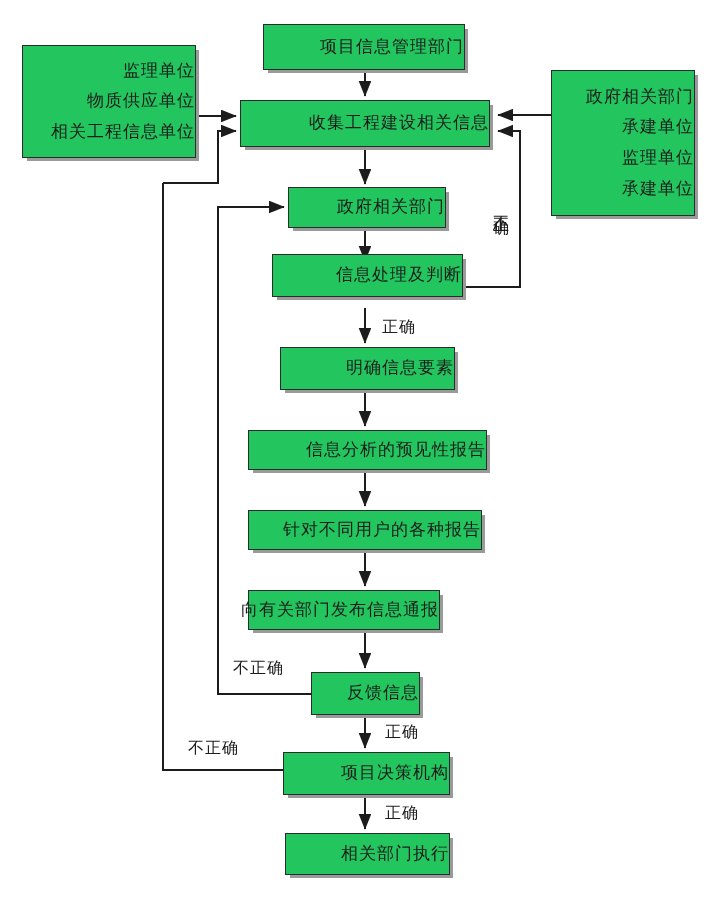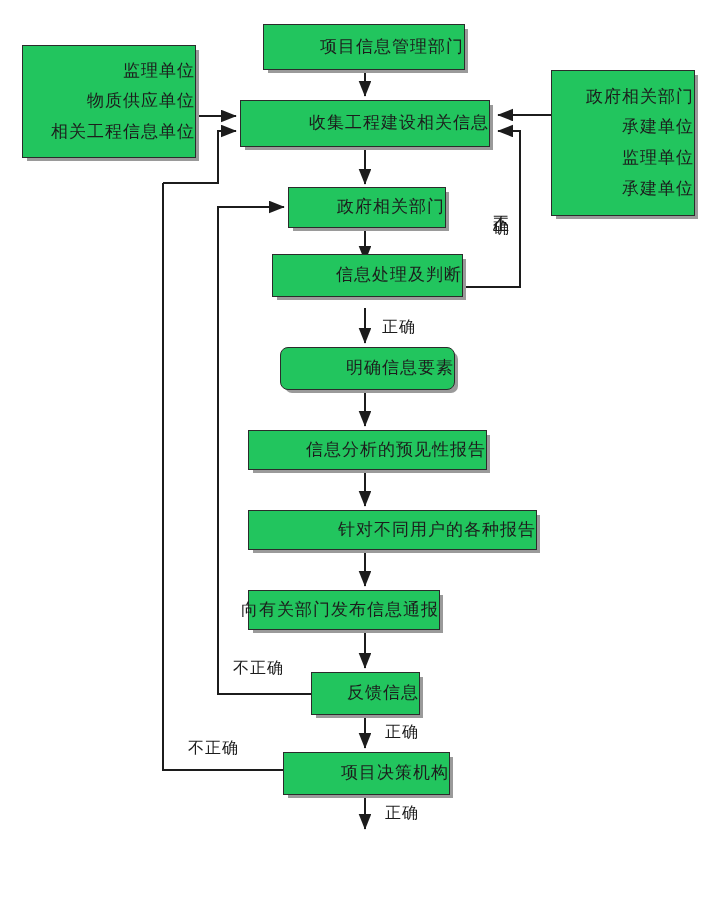--- a/index.html
+++ b/index.html
@@ -131,44 +131,47 @@
   </div>
 
   <div class="node" style="left:288px; top:187px; width:158px; height:41px;">
     <span class="line-text">政府相关部门</span>
   </div>
 
   <div class="node" style="left:272px; top:254px; width:191px; height:43px;">
     <span class="line-text">信息处理及判断</span>
   </div>
 
-  <div class="node" style="left:280px; top:347px; width:175px; height:43px;border-radius:8px;">
+  <div class="node" style="left:280px; top:347px; width:175px; height:43px;">
     <span class="line-text">明确信息要素</span>
   </div>
 
   <div class="node" style="left:248px; top:430px; width:239px; height:40px;">
     <span class="line-text">信息分析的预见性报告</span>
   </div>
 
-  <div class="node" style="left:248px; top:510px; width:289px; height:40px;">
+  <div class="node" style="left:248px; top:510px; width:234px; height:40px;">
     <span class="line-text">针对不同用户的各种报告</span>
   </div>
 
   <div class="node" style="left:248px; top:590px; width:192px; height:40px;padding-left:8px;">
     <span class="line-text">向有关部门发布信息通报</span>
   </div>
 
   <div class="node" style="left:311px; top:672px; width:109px; height:43px;">
     <span class="line-text">反馈信息</span>
   </div>
 
   <div class="node" style="left:283px; top:752px; width:167px; height:43px;">
     <span class="line-text">项目决策机构</span>
   </div>
 
+  <div class="node" style="left:285px; top:833px; width:165px; height:42px;">
+    <span class="line-text">相关部门执行</span>
+  </div>
 
   <div class="edge-label vertical" style="left:493px; top:203px;">不正确</div>
 
   <div class="edge-label" style="left:382px; top:317px;">正确</div>
 
   <div class="edge-label" style="left:233px; top:658px;">不正确</div>
 
   <div class="edge-label" style="left:385px; top:722px;">正确</div>
 
   <div class="edge-label" style="left:188px; top:738px;">不正确</div>

